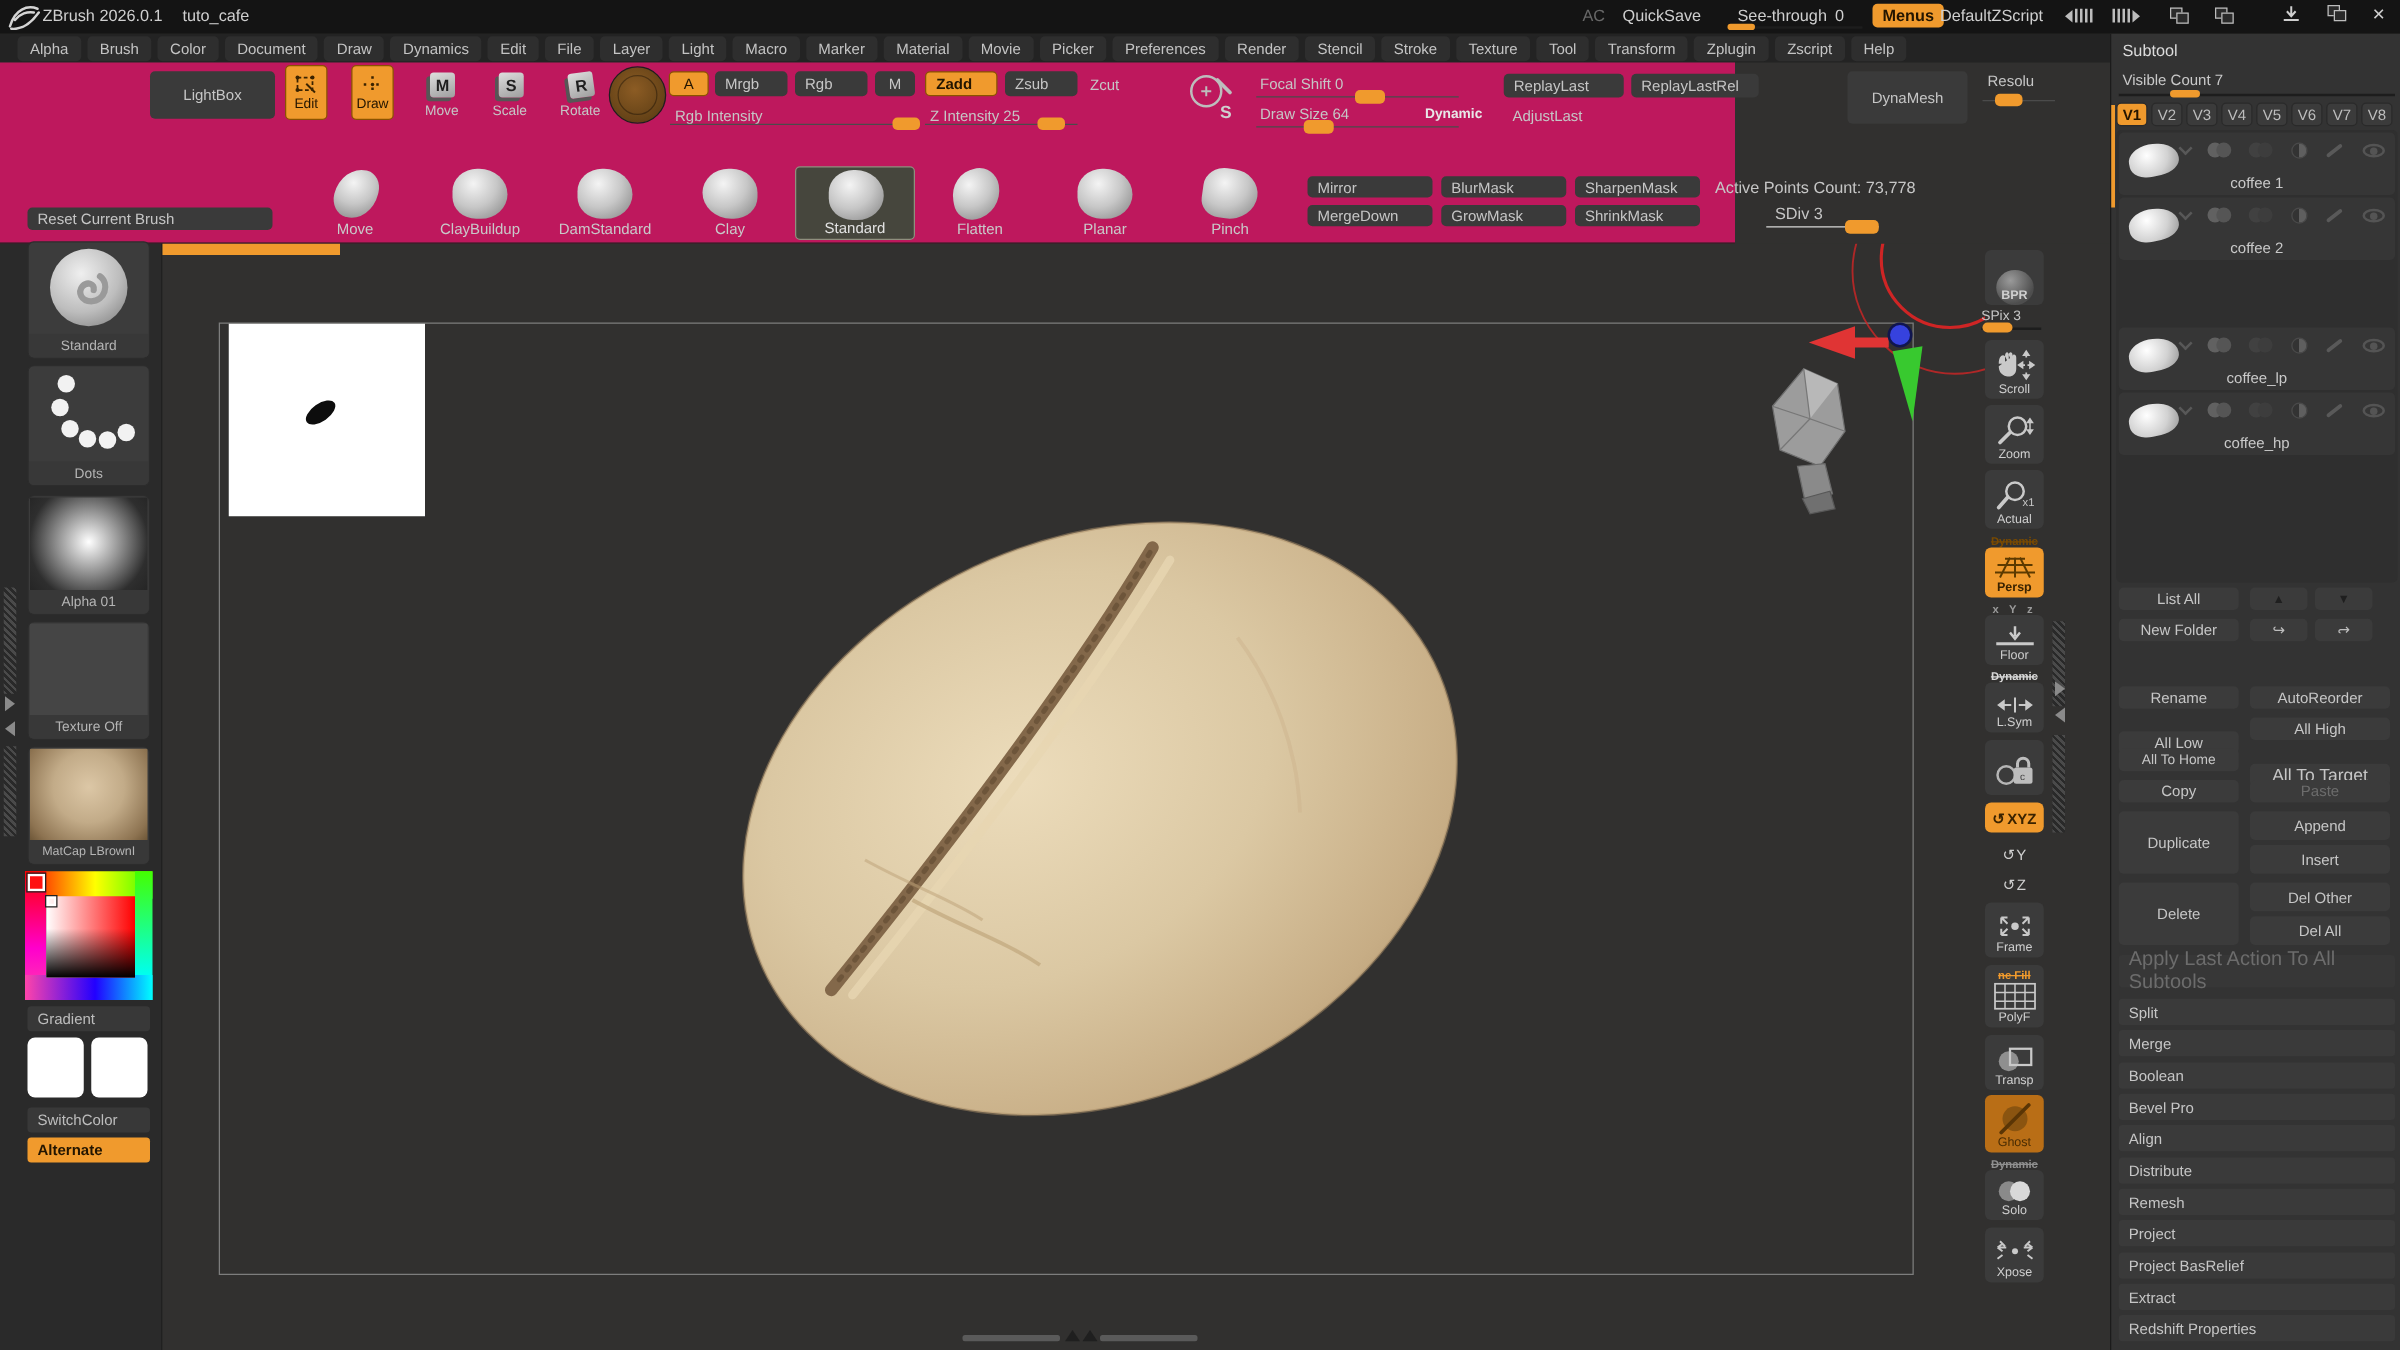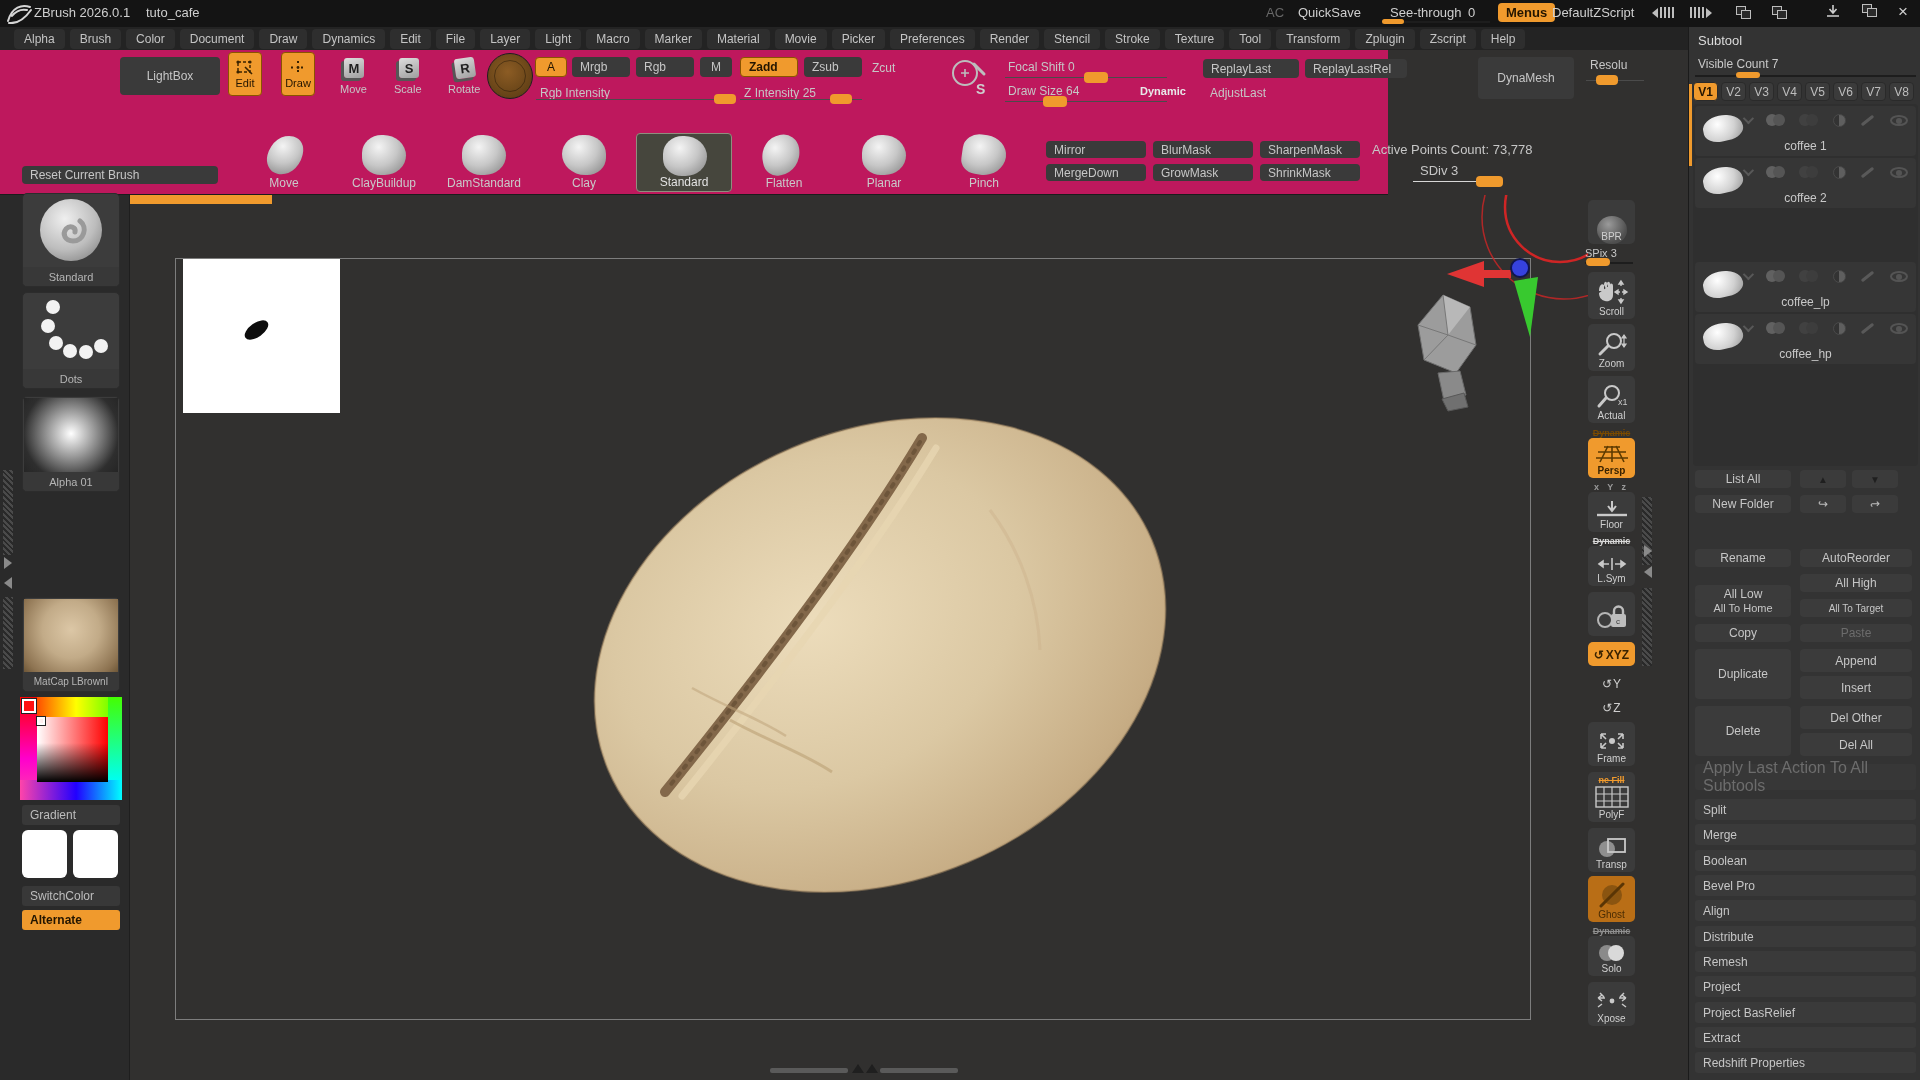--- a/index.html
+++ b/index.html
@@ -298,20 +298,24 @@
             <circle cx="63" cy="59" r="7"></circle>
             <circle cx="78" cy="53" r="7"></circle>
           </g>
         </svg></span>
     <span class="tlabel">Dots</span>
   </div>
   <div class="tile" style="top:396px;height:96px">
     <span style="position:absolute;inset:1px 1px 19px 1px;background:radial-gradient(circle at 50% 48%,#ffffff 0%,#9a9a9a 38%,#2e2e2e 78%,#252525 100%)"></span>
     <span class="tlabel">Alpha 01</span>
   </div>
+  <div class="tile" style="top:497px;height:95px">
+    <span style="position:absolute;inset:1px 1px 19px 1px;background:#454545"></span>
+    <span class="tlabel">Texture Off</span>
+  </div>
   <div class="tile" style="top:597px;height:95px">
     <span style="position:absolute;inset:1px 1px 19px 1px;background:radial-gradient(circle at 50% 42%,#dcc7a6 0%,#c2ab88 45%,#8d7351 85%,#6d5637 100%)"></span>
     <span class="tlabel" style="font-size:10px">MatCap LBrownI</span>
   </div>
 
   <div class="abs" style="left:20px;top:697px;width:102px;height:103px">
     <span class="abs" style="left:0;top:0;width:102px;height:22px;background:linear-gradient(to right,#ff0000,#ffff00 55%,#44ff00)"></span>
     <span class="abs" style="left:0;top:0;width:17px;height:103px;background:linear-gradient(to bottom,#ff0000,#ff00cc 60%,#ff44aa)"></span>
     <span class="abs" style="right:0;top:0;width:14px;height:103px;background:linear-gradient(to bottom,#44ff00,#00ffee 80%,#00ffff)"></span>
     <span class="abs" style="left:0;bottom:0;width:102px;height:20px;background:linear-gradient(to right,#ff44aa,#2200ff 55%,#00ffff)"></span>
@@ -377,21 +381,21 @@
   <span class="tri-s" style="left:866px;top:1064px;border-left:6px solid transparent;border-right:6px solid transparent;border-bottom:9px solid #1f1f1f"></span>
   <span class="abs" style="left:880px;top:1068px;width:78px;height:5px;background:#5a5a5a;border-radius:2px"></span>
 
   <span class="dots-strip" style="left:1642px;top:497px;height:68px"></span>
   <span class="tri-s" style="left:1644px;top:545px;border-top:6px solid transparent;border-bottom:6px solid transparent;border-left:8px solid #8a8a8a"></span>
   <span class="tri-s" style="left:1644px;top:566px;border-top:6px solid transparent;border-bottom:6px solid transparent;border-right:8px solid #8a8a8a"></span>
   <span class="dots-strip" style="left:1642px;top:588px;height:78px"></span>
 
   <div class="rtile" style="top:200px;height:44px">
     <span style="width:30px;height:28px;border-radius:50%;background:radial-gradient(circle at 38% 30%,#9a9a9a,#4e4e4e 70%)"></span>
-    <span style="margin-top:-14px;font-weight:normal">BPR</span>
+    <span style="margin-top:-14px;font-weight:bold">BPR</span>
   </div>
   <span class="lbl" style="left:1585px;top:247px;font-size:11px">SPix 3</span>
   <span class="darktrack" style="left:1585px;top:262px;width:48px"></span>
   <span class="handle" style="left:1586px;top:258px;width:24px;height:8px"></span>
 
   <div class="rtile" style="top:272px;height:47px">
     <span>
         <svg width="34" height="26" viewBox="0 0 34 26">
           <path d="M4 12 C4 6 7 4 9 6 L9 12 M9 6 C9 2 12 2 12 5 L12 12 M12 5 C12 2 15 2 15 5 L15 12 M15 6 C15 4 18 4 18 7 L18 16 C18 21 14 23 10 22 C6 21 4 18 4 14 Z" fill="#c9c9c9"></path>
           <path d="M26 2 v5 M26 19 v5 M20 13 h5 M27 13 h5 M26 2 l-2 3 h4 z M26 24 l-2 -3 h4 z M20 13 l3 -2 v4 z M32 13 l-3 -2 v4 z" stroke="#c9c9c9" stroke-width="1.4" fill="#c9c9c9"></path>
@@ -623,21 +627,21 @@
     <div class="rp-btn" style="left:163px;top:443px;width:46px;height:18px;color:#1f1f1f;font-size:10px">▼</div>
     <div class="rp-btn" style="left:6px;top:468px;width:96px;height:18px">New Folder</div>
     <div class="rp-btn" style="left:111px;top:468px;width:46px;height:18px;color:#bdbdbd">↪</div>
     <div class="rp-btn" style="left:163px;top:468px;width:46px;height:18px;color:#bdbdbd;transform:scaleY(-1)">↪</div>
 
     <div class="rp-btn" style="left:6px;top:522px;width:96px;height:18px">Rename</div>
     <div class="rp-btn" style="left:111px;top:522px;width:112px;height:18px">AutoReorder</div>
     <div class="rp-btn" style="left:6px;top:558px;width:96px;height:18px">All Low</div>
     <div class="rp-btn" style="left:111px;top:547px;width:112px;height:18px">All High</div>
     <div class="rp-btn" style="left:6px;top:572px;width:96px;height:18px;font-size:11px">All To Home</div>
-    <div class="rp-btn" style="left:111px;top:572px;width:112px;height:18px;font-size:10px">All To Target</div>
+    <div class="rp-btn" style="left:111px;top:584px;width:112px;height:18px;font-size:14px">All To Target</div>
     <div class="rp-btn" style="left:6px;top:597px;width:96px;height:18px">Copy</div>
     <div class="rp-btn dimtxt" style="left:111px;top:597px;width:112px;height:18px;color:#6c6c6c">Paste</div>
     <div class="rp-btn" style="left:6px;top:622px;width:96px;height:50px">Duplicate</div>
     <div class="rp-btn" style="left:111px;top:622px;width:112px;height:23px">Append</div>
     <div class="rp-btn" style="left:111px;top:649px;width:112px;height:23px">Insert</div>
     <div class="rp-btn" style="left:6px;top:679px;width:96px;height:50px">Delete</div>
     <div class="rp-btn" style="left:111px;top:679px;width:112px;height:23px">Del Other</div>
     <div class="rp-btn" style="left:111px;top:706px;width:112px;height:23px">Del All</div>
     <div class="rp-row" style="top:737px;height:26px;color:#6c6c6c;background:#373737;font-size:16px">Apply Last Action To All Subtools</div>
 

